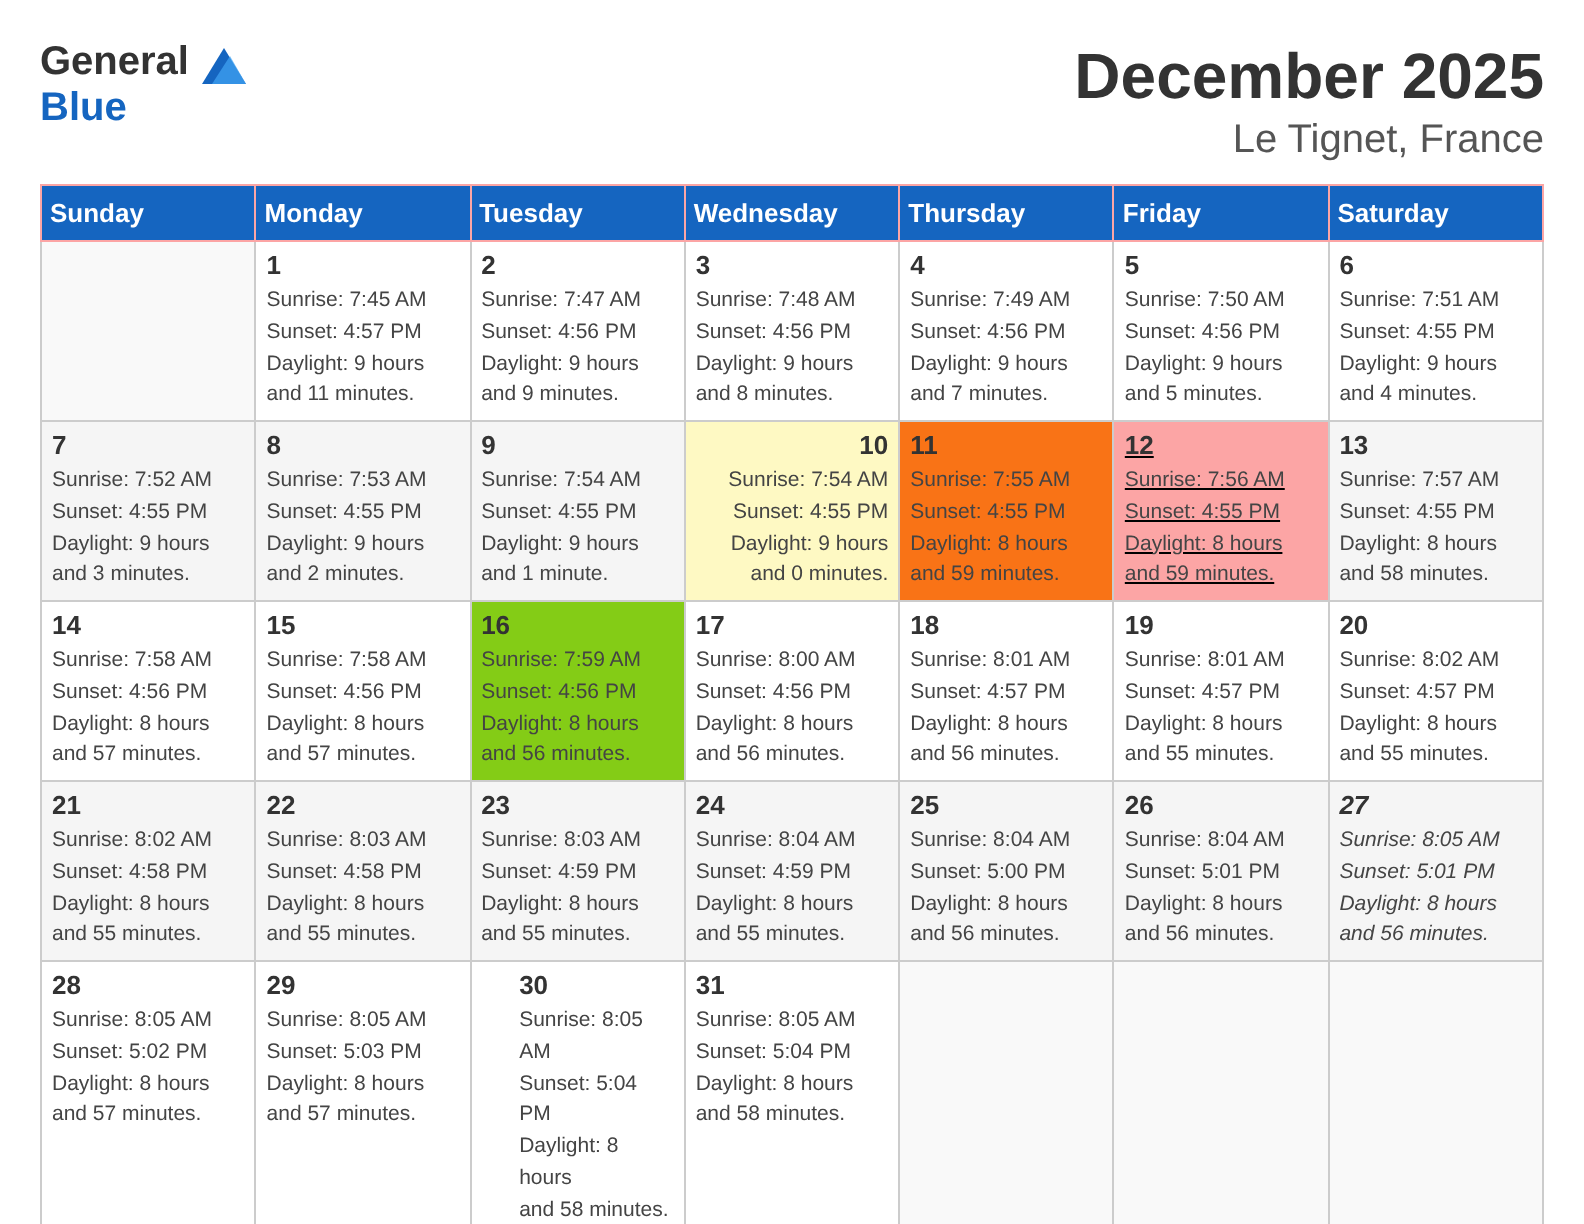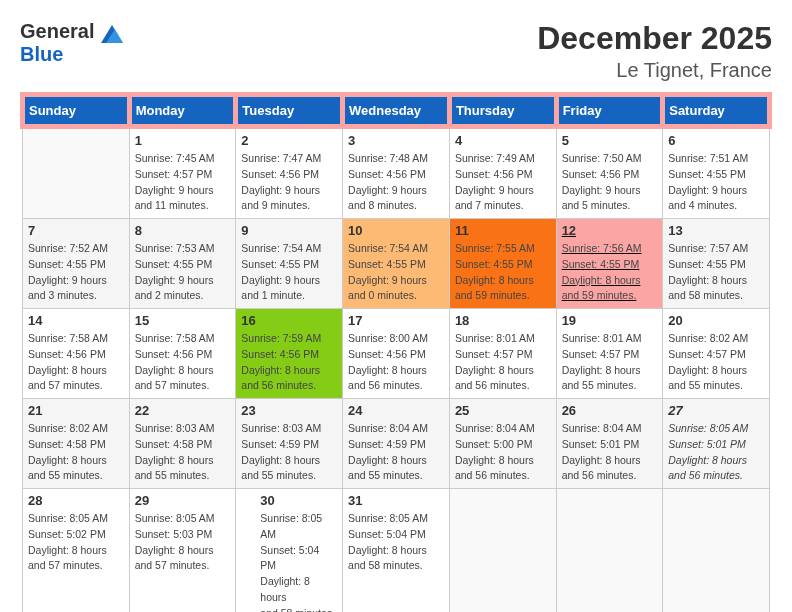--- a/index.html
+++ b/index.html
@@ -44,21 +44,21 @@
       border-collapse: collapse;
       font-size: 11px;
     }
     .calendar th {
       background-color: #1565c0;
       color: #fff;
       padding: 6px 4px;
       text-align: left;
       font-size: 13px;
       font-weight: bold;
-      border: 5px solid #fca5a5;
+      border: 1px solid #fca5a5;
     }
     .calendar td {
       border: 1px solid #ccc;
       padding: 4px 5px;
       vertical-align: top;
       height: 85px;
       width: 107px;
     }
     .day-number {
       font-weight: bold;
@@ -182,21 +182,21 @@
 Daylight: 9 hours
 and 2 minutes.</div>
         </td>
         <td style="background-color: rgb(245, 245, 245);">
           <span class="day-number">9</span>
           <div class="day-info" style="white-space: pre-line;">Sunrise: 7:54 AM
 Sunset: 4:55 PM
 Daylight: 9 hours
 and 1 minute.</div>
         </td>
-        <td style="background-color: #fdba74;">
+        <td style="background-color: #fef9c3; text-align: right;">
           <span class="day-number">10</span>
           <div class="day-info" style="white-space: pre-line;">Sunrise: 7:54 AM
 Sunset: 4:55 PM
 Daylight: 9 hours
 and 0 minutes.</div>
         </td>
         <td style="background-color: #f97316;">
           <span class="day-number">11</span>
           <div class="day-info" style="white-space: pre-line;">Sunrise: 7:55 AM
 Sunset: 4:55 PM

